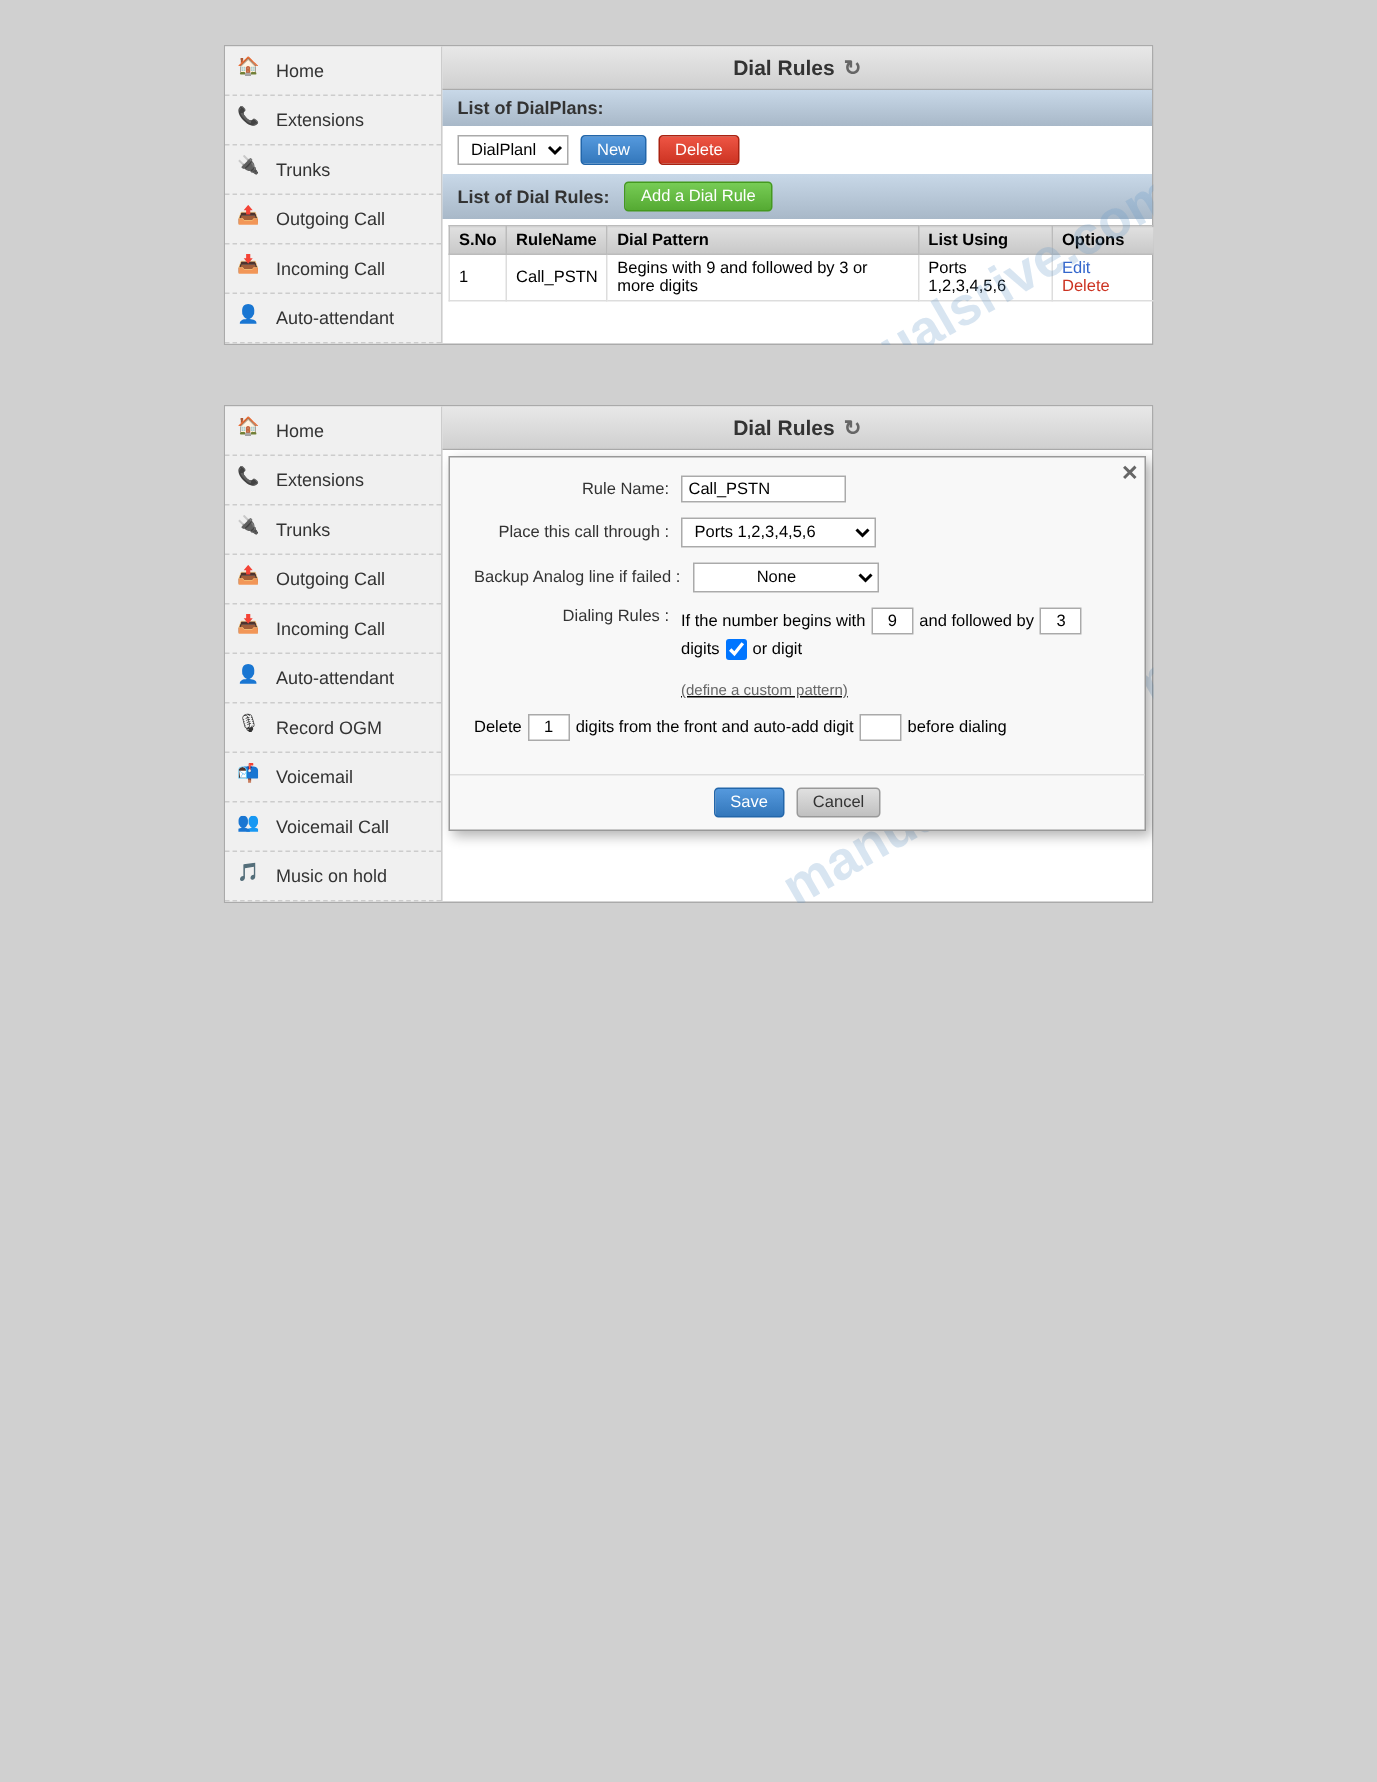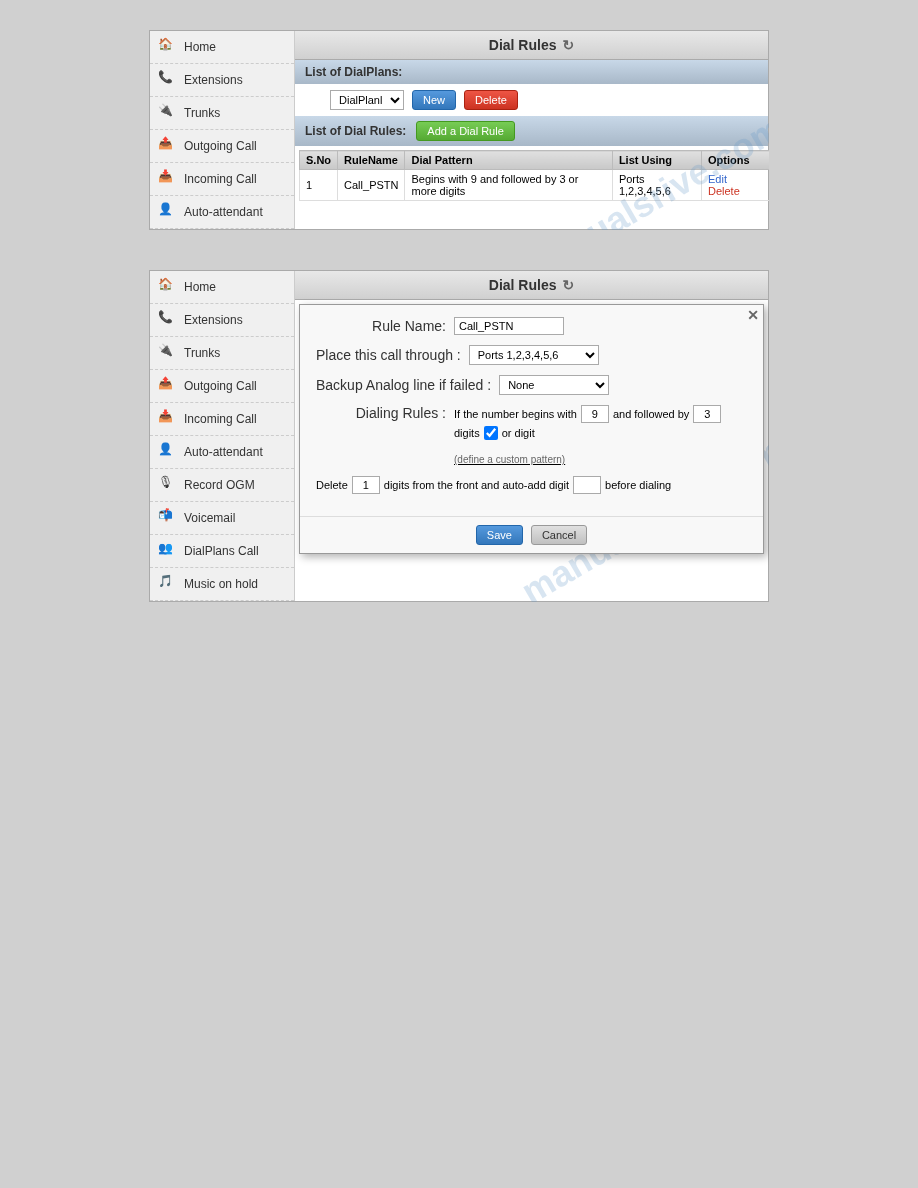--- a/index.html
+++ b/index.html
@@ -91,21 +91,20 @@
       align-items: center;
       gap: 10px;
     }
 
     
     .toolbar-row {
       padding: 6px 10px;
       display: flex;
       align-items: flex-start;
       gap: 8px;
-      margin-left: 25px;
     }
 
     
     .dial-table {
       width: 100%;
       border-collapse: collapse;
       margin: 4px;
     }
     .dial-table th {
       background: linear-gradient(to bottom, #e0e0e0, #c8c8c8);
@@ -199,21 +198,21 @@
     .form-row {
       display: flex;
       align-items: center;
       margin-bottom: 10px;
       gap: 8px;
     }
 
     .form-label {
       text-align: right;
       min-width: 130px;
-      font-size: 14px;
+      font-size: 11px;
       color: #333;
     }
 
     .form-input {
       padding: 2px 4px;
       font-size: 11px;
       border: 1px solid #aaa;
       background: #fff;
     }
 
@@ -407,21 +406,21 @@
         <div class="sidebar-item">
           <span class="sidebar-icon">🎙</span>
           <span>Record OGM</span>
         </div>
         <div class="sidebar-item">
           <span class="sidebar-icon">📬</span>
           <span>Voicemail</span>
         </div>
         <div class="sidebar-item">
           <span class="sidebar-icon">👥</span>
-          <span>DialPlans Call</span>
+          <span>Voicemail Call</span>
         </div>
         <div class="sidebar-item">
           <span class="sidebar-icon">🎵</span>
           <span>Music on hold</span>
         </div>
       </div>
 
       <div class="main-content">
         <div class="title-bar">
           <span>Dial Rules</span>
@@ -440,21 +439,21 @@
 
             <div class="form-row">
               <span class="form-label">Place this call through :</span>
               <select class="small-select" style="width:130px;">
                 <option>Ports 1,2,3,4,5,6</option>
               </select>
             </div>
 
             <div class="form-row">
               <span class="form-label">Backup Analog line if failed :</span>
-              <select class="small-select" style="width:110px;">
+              <select class="small-select" style="width:124px;text-align:center;">
                 <option>None</option>
               </select>
             </div>
 
             <div class="form-row" style="align-items: flex-start;">
               <span class="form-label">Dialing Rules :</span>
               <div>
                 <div class="dialing-rules-row">
                   <span>If the number begins with</span>
                   <input type="text" class="digit-input" value="9" style="">

